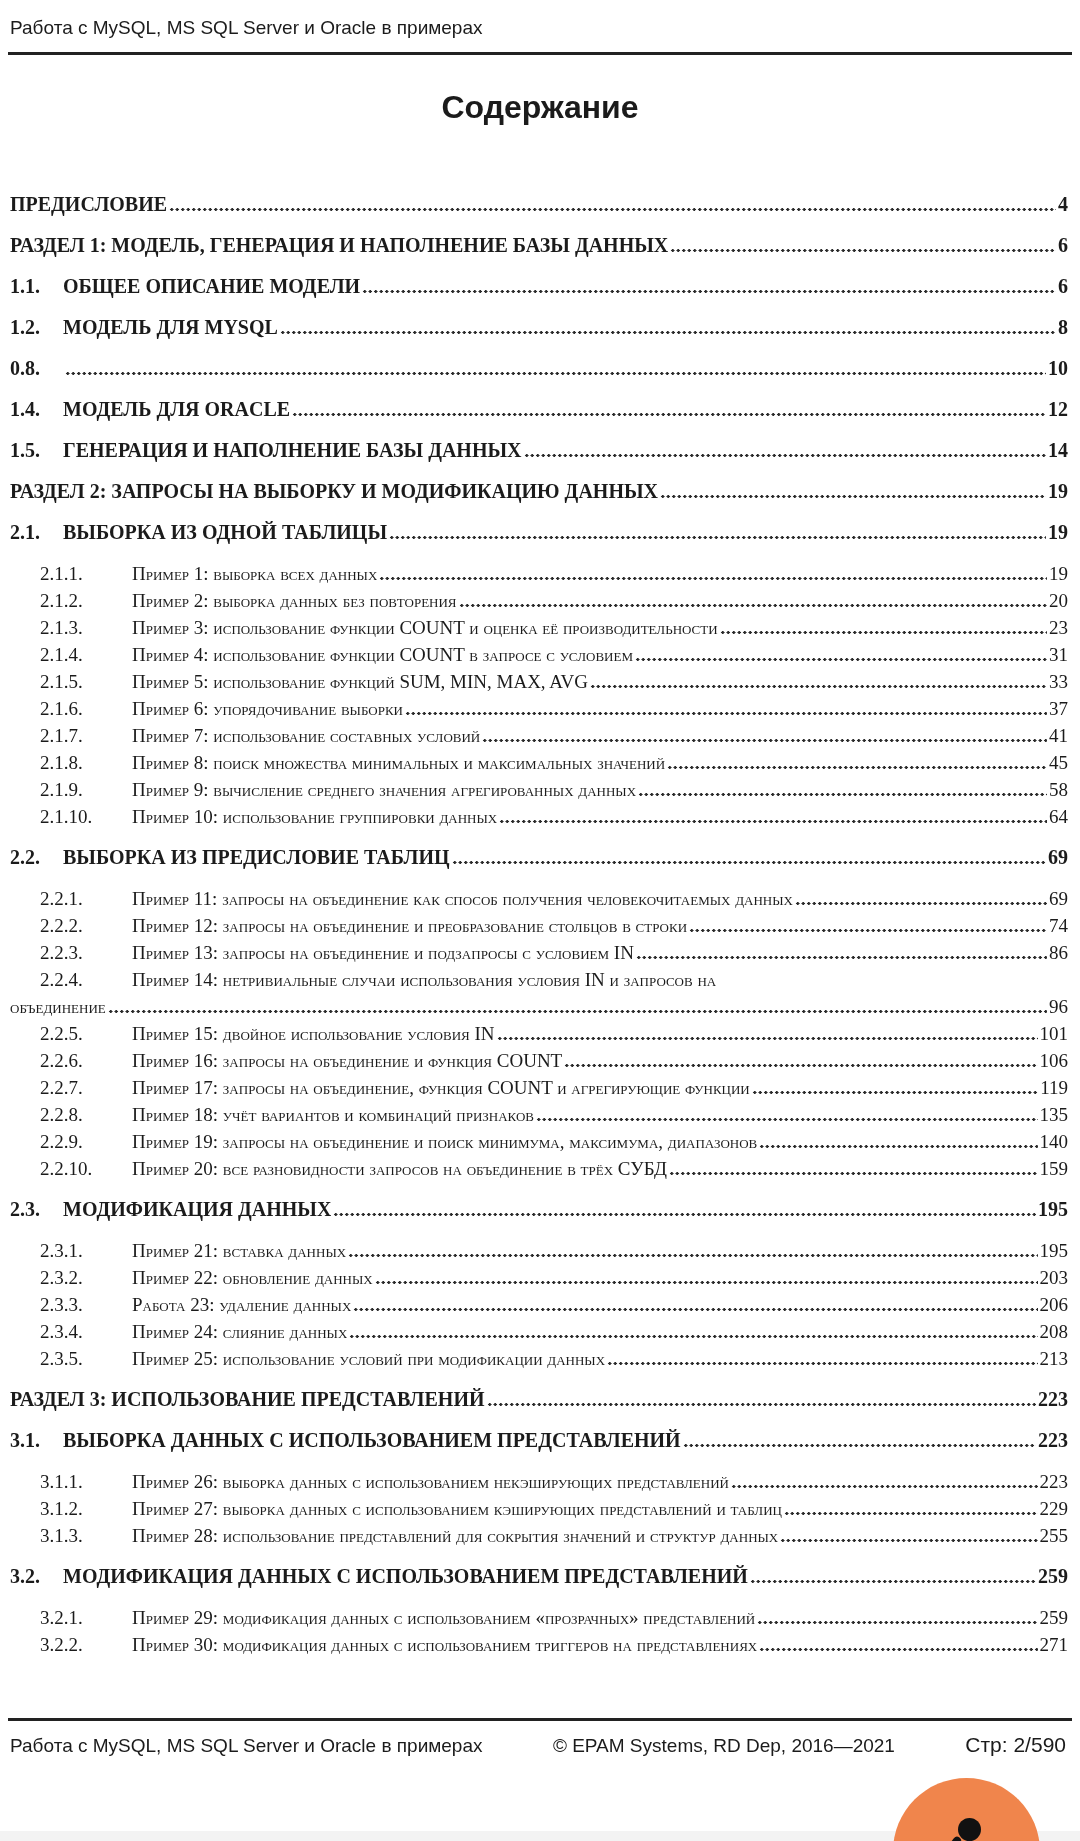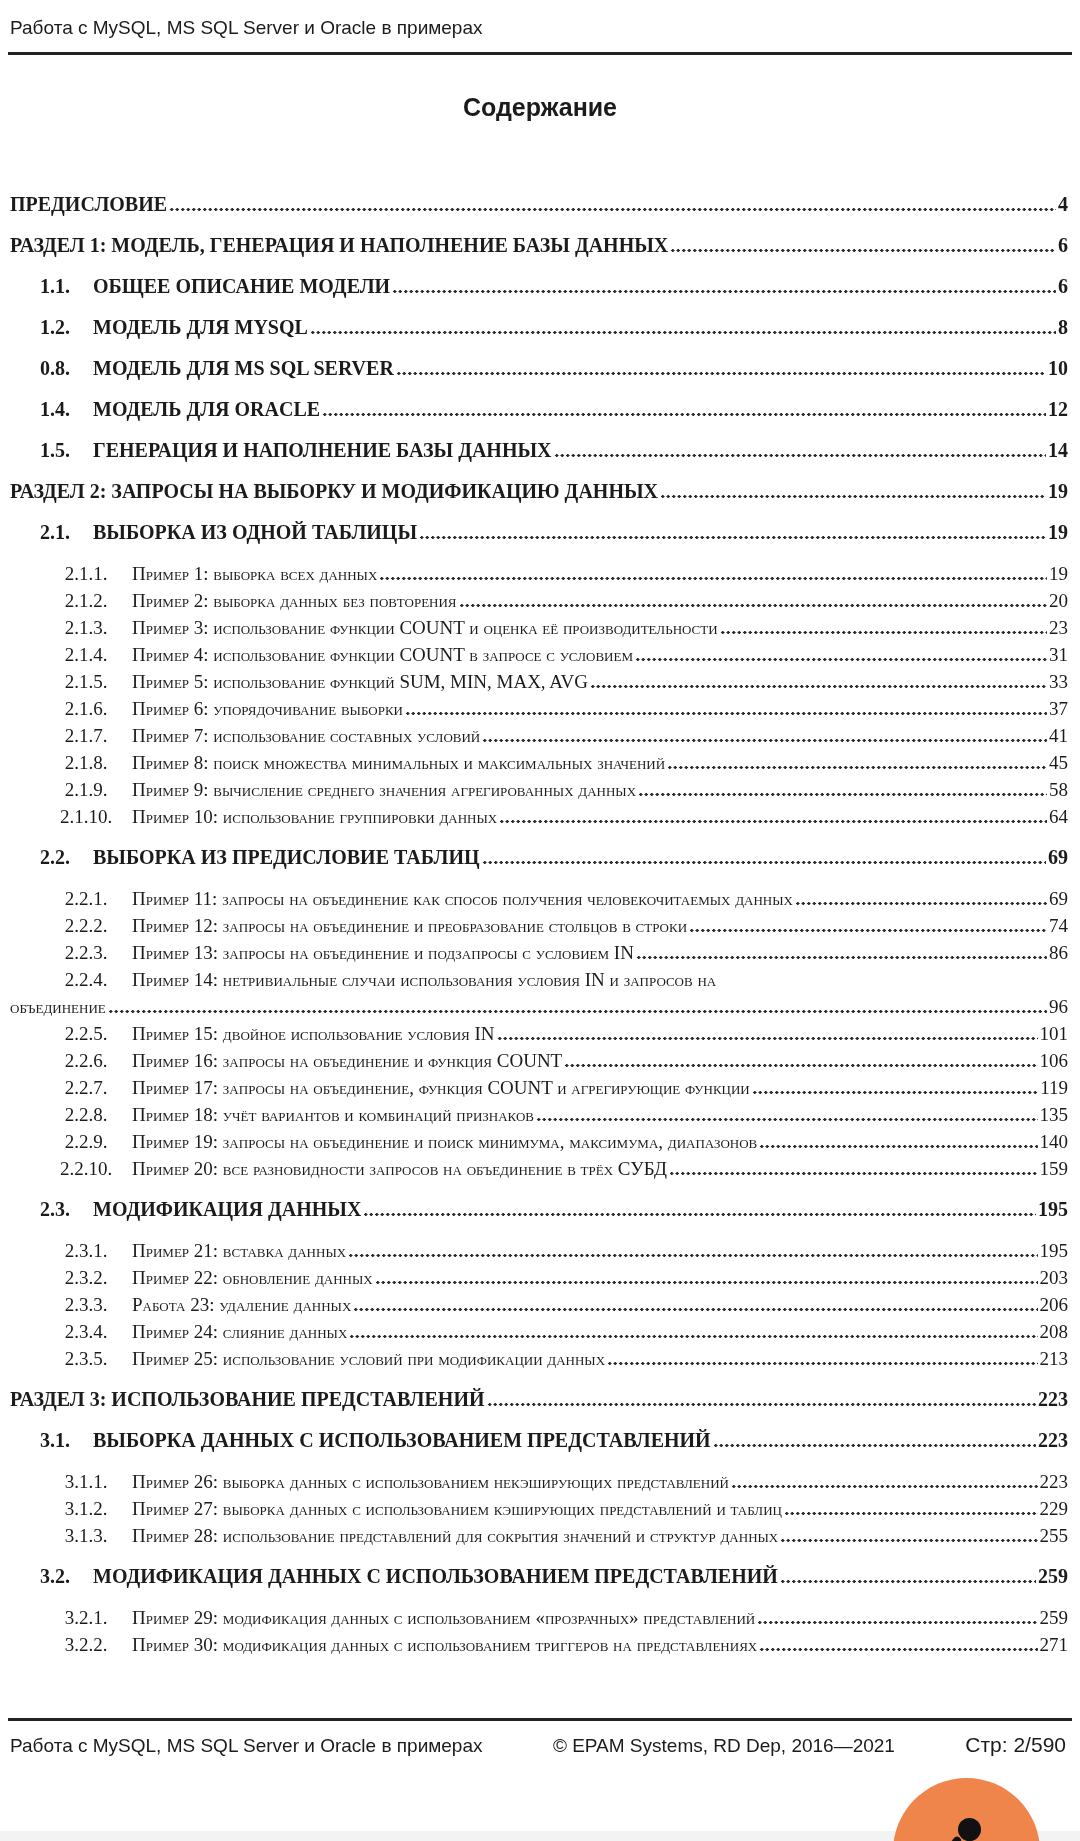--- a/index.html
+++ b/index.html
@@ -17,46 +17,46 @@
     line-height: 24px;
   }
   .header-rule {
     border-top: 3px solid #222;
     margin: 12px 8px 0 8px;
     height: 0;
   }
   .doc-title {
     margin-top: 30px;
     text-align: center;
-    font-size: 25px;
+    font-size: 32px;
     font-weight: bold;
     line-height: 44px;
   }
   .toc {
     margin: 62px 12px 0 10px;
   }
   .row {
     display: flex;
     align-items: baseline;
     font-family: Liberation Serif, serif;
   }
   .row .title { white-space: nowrap; overflow: hidden; }
   .l1, .l2 {
     font-weight: bold;
     font-size: 20px;
     line-height: 27px;
     margin: 14px 0;
   }
-  .l2 .num { flex: none; width: 53px; margin-left: 30px; }
+  .l2 .num { flex: none; width: 53px; }
   .l3 {
     font-size: 19px;
     line-height: 27px;
     padding-left: 30px;
   }
-  .l3 .num { flex: none; width: 92px; text-align: center; }
+  .l3 .num { flex: none; width: 92px; }
   .l3 .title { font-variant: small-caps; }
   .l3.cont { padding-left: 0; }
   .num, .page { flex: none; }
   .leader {
     flex: 1 1 auto;
     min-width: 6px;
     height: 3px;
     margin: 0 2px;
     align-self: baseline;
     background-image: radial-gradient(circle, #2b2b2b 1.4px, transparent 1.7px);
@@ -135,21 +135,20 @@
       <span class="page">6</span>
     </div>
     <div class="row l2">
       <span class="num">1.2.</span>
       <span class="title">МОДЕЛЬ ДЛЯ MYSQL</span>
       <div class="leader"></div>
       <span class="page">8</span>
     </div>
     <div class="row l2">
       <span class="num">0.8.</span>
-      <span class="title">МОДЕЛЬ ДЛЯ MS SQL SERVER</span>
       <div class="leader"></div>
       <span class="page">10</span>
     </div>
     <div class="row l2">
       <span class="num">1.4.</span>
       <span class="title">МОДЕЛЬ ДЛЯ ORACLE</span>
       <div class="leader"></div>
       <span class="page">12</span>
     </div>
     <div class="row l2">

